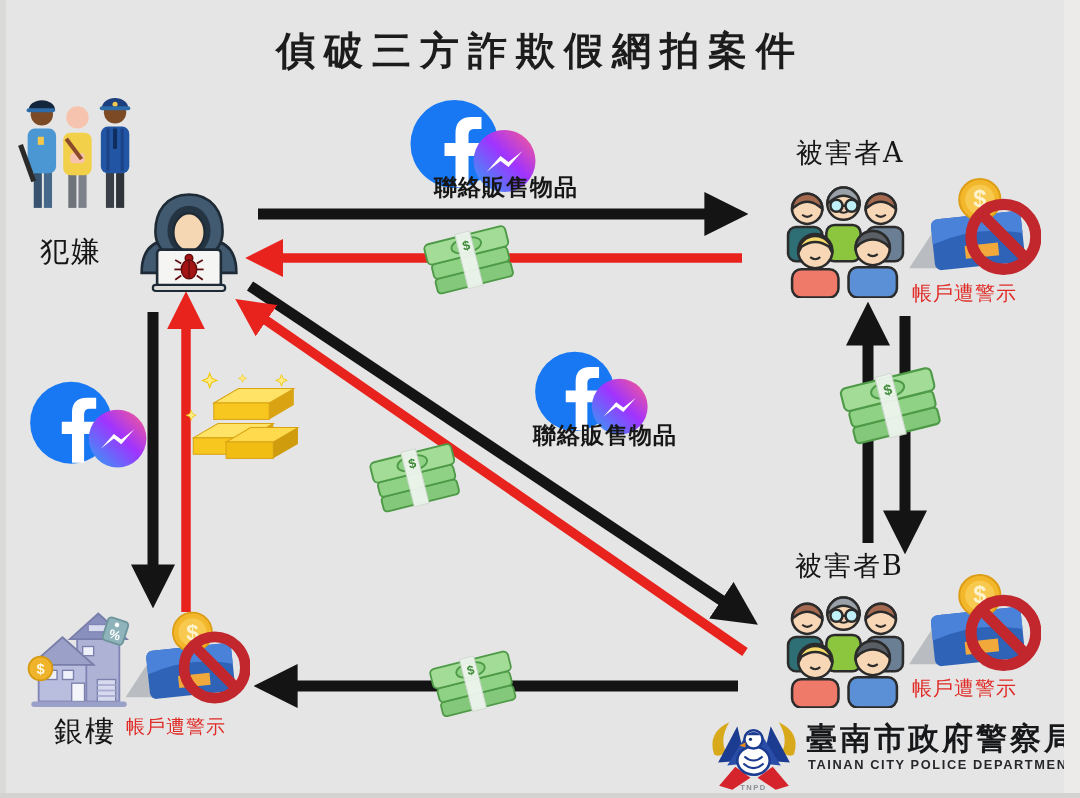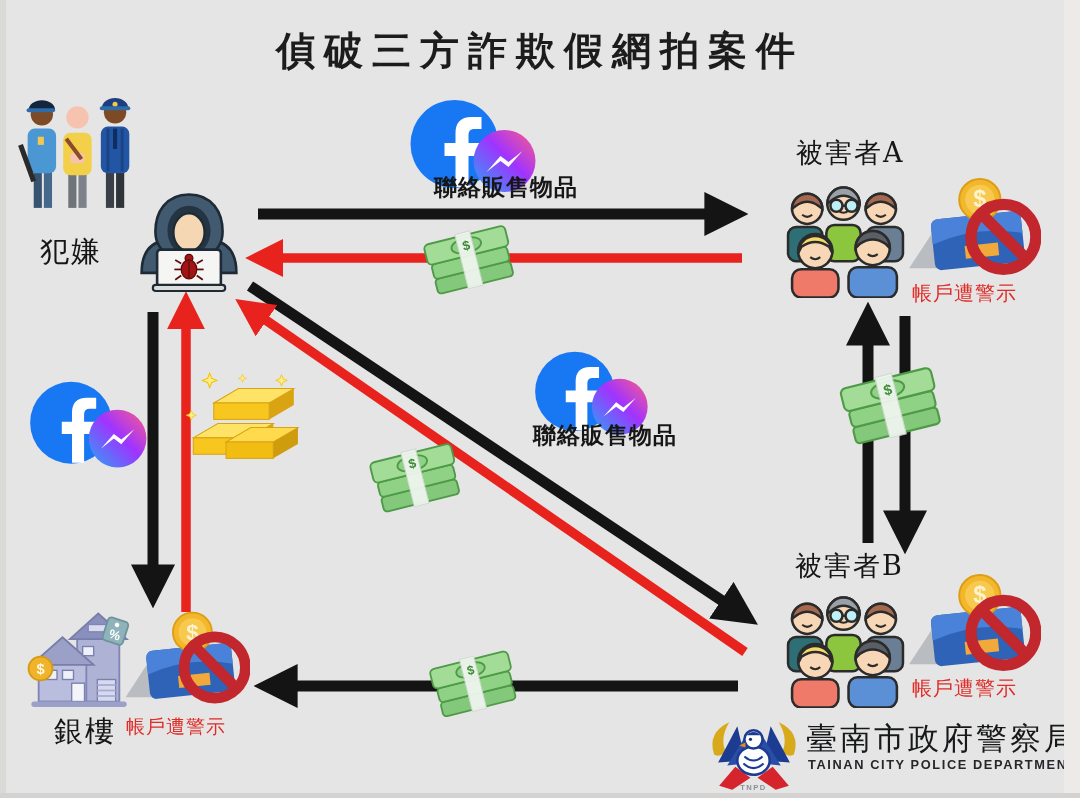--- a/index.html
+++ b/index.html
@@ -8,21 +8,21 @@
   .abs{position:absolute;}
   .zh{color:#161616;}
   .node-label{font-size:29px;letter-spacing:2px;}
   .edge-label{font-size:23px;font-weight:bold;text-align:right;letter-spacing:1px;}
   .alert-label{font-size:20px;font-weight:normal;color:#e02b26;letter-spacing:1px;}
   #title{left:50%;top:24px;transform:translateX(-50%);font-size:39px;letter-spacing:9px;
          font-weight:600;color:#1c1c1c;white-space:nowrap;}
   #arrow-layer{left:0;top:0;z-index:1;pointer-events:none;}
   .icon{z-index:2;}
   .txt{z-index:3;}
-  #footer-zh{font-size:31px;font-weight:normal;color:#17181a;letter-spacing:3px;}
+  #footer-zh{font-size:31px;font-weight:bold;color:#17181a;letter-spacing:3px;}
   #footer-en{font-size:12.8px;font-weight:bold;color:#26272a;letter-spacing:1.6px;
              font-family:"Liberation Sans","DejaVu Sans",sans-serif;}
   .edge-strip{background:#dadad8;z-index:4;}
 </style>
 </head>
 <body>
 
 <div id="canvas">
 
   <div class="abs edge-strip" style="left:0;top:0;width:6px;height:798px;"></div>

